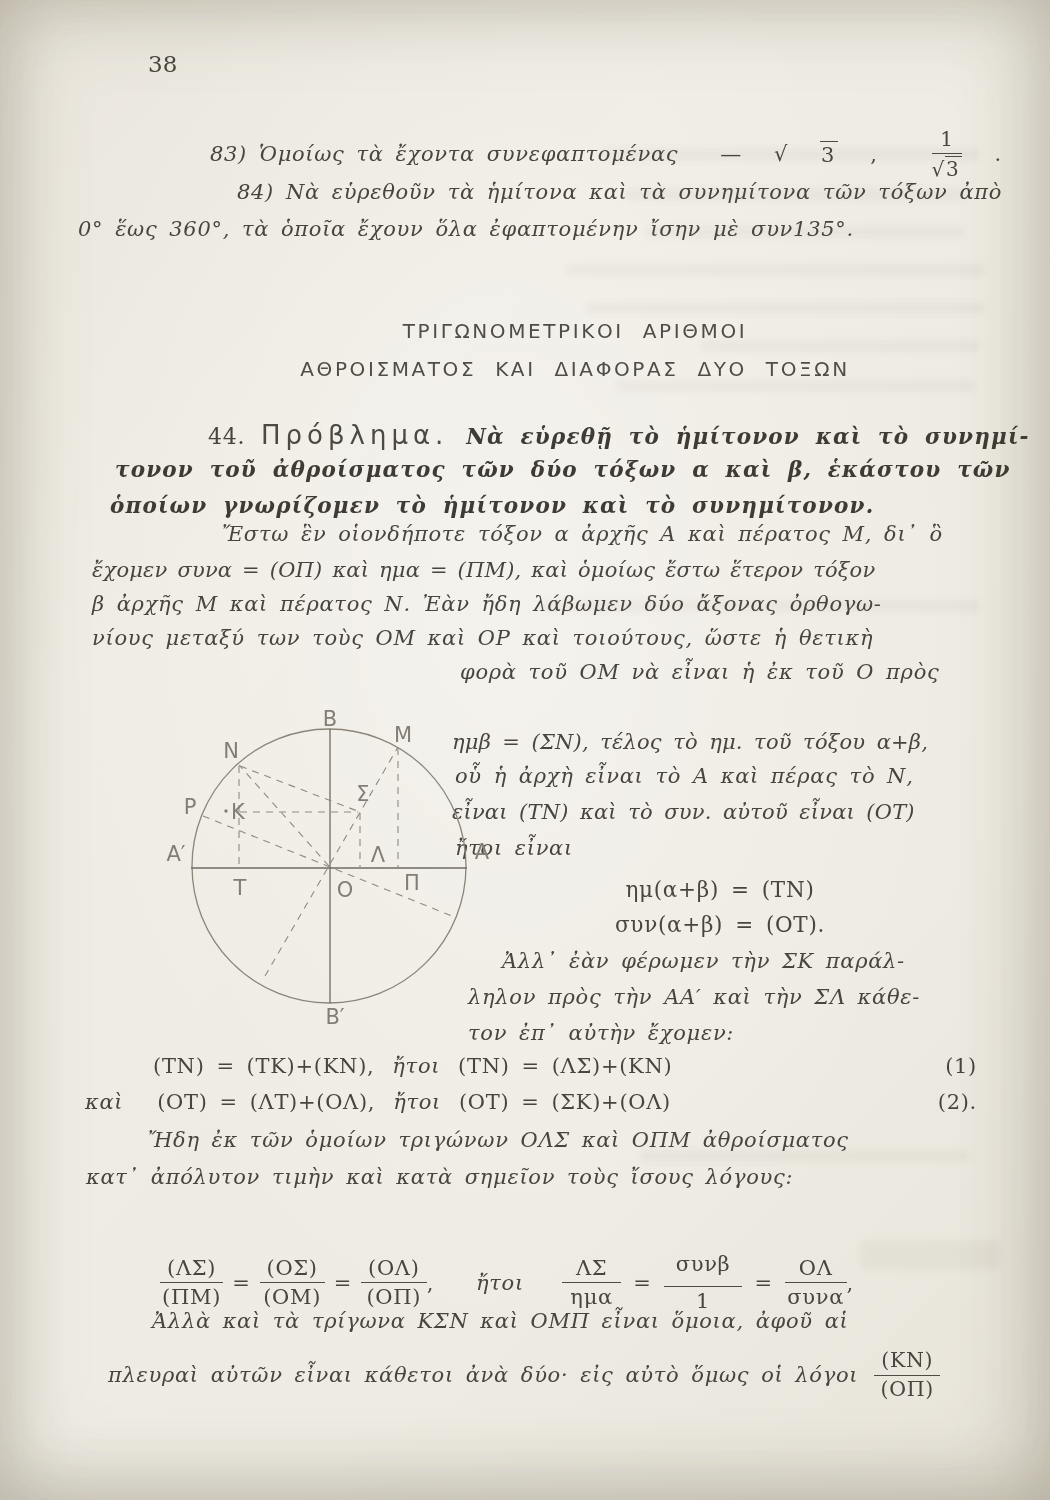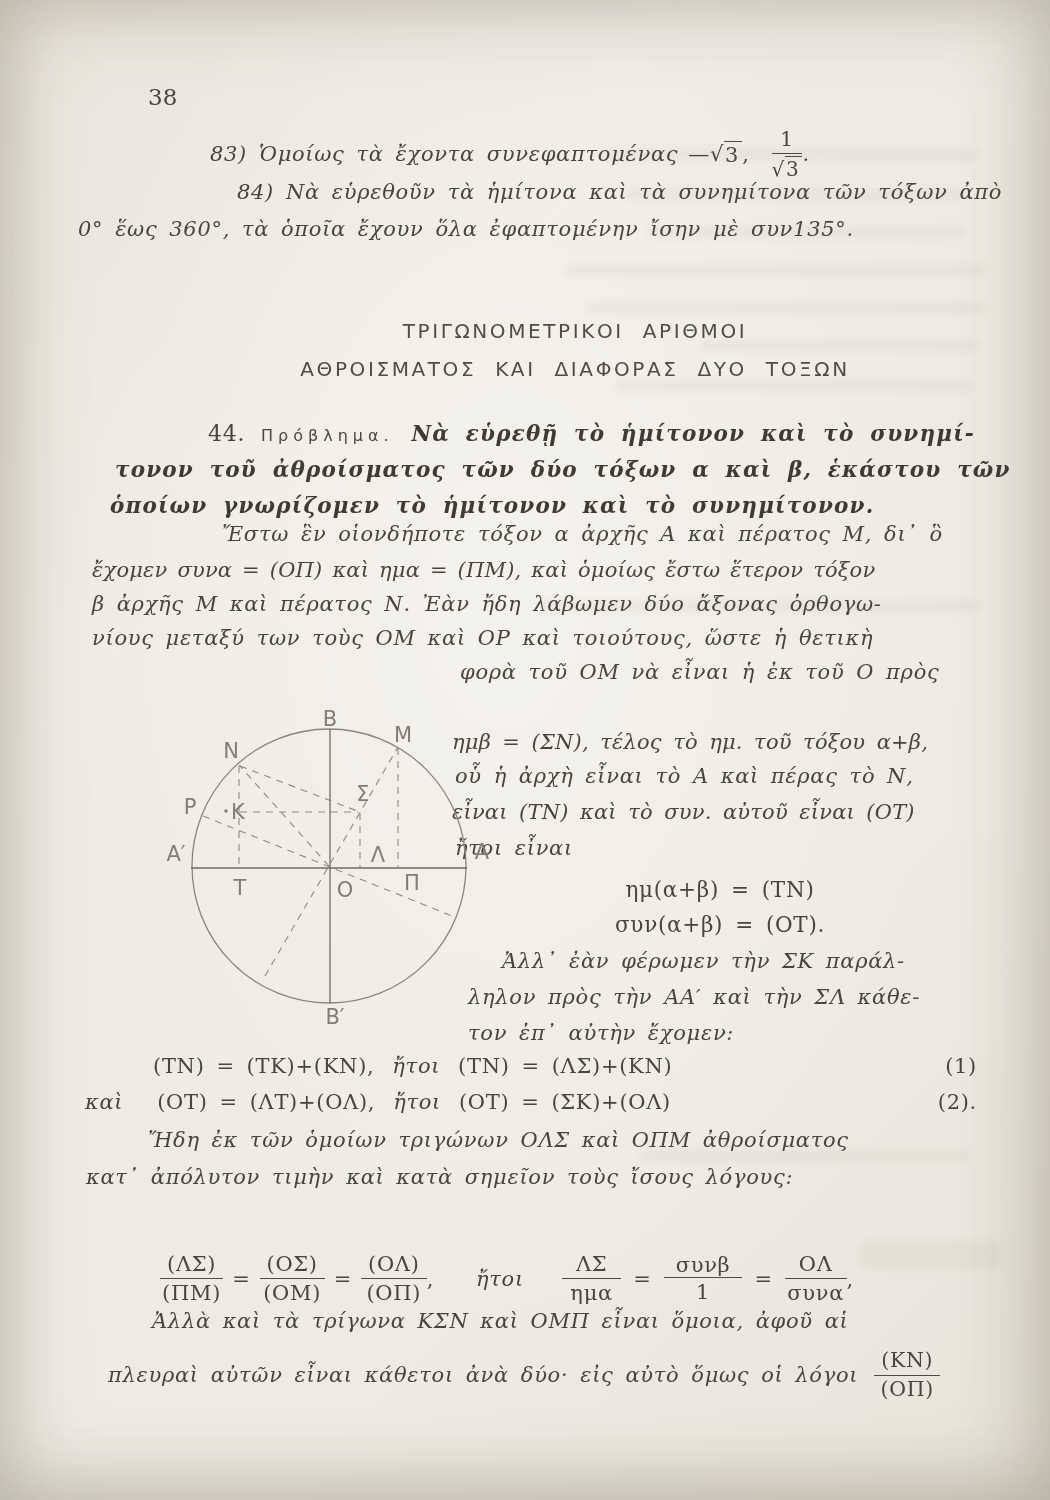--- a/index.html
+++ b/index.html
@@ -48,44 +48,44 @@
   <div class="ghost" style="left:625px;top:188px;width:340px;height:13px;"></div>
   <div class="ghost" style="left:645px;top:226px;width:320px;height:12px;"></div>
   <div class="ghost" style="left:565px;top:264px;width:420px;height:12px;"></div>
   <div class="ghost" style="left:585px;top:302px;width:400px;height:12px;"></div>
   <div class="ghost" style="left:700px;top:340px;width:280px;height:12px;"></div>
   <div class="ghost" style="left:615px;top:380px;width:360px;height:12px;"></div>
   <div class="ghost" style="left:540px;top:600px;width:440px;height:12px;"></div>
   <div class="ghost" style="left:640px;top:1150px;width:330px;height:12px;"></div>
   <div class="ghost" style="left:860px;top:1240px;width:140px;height:30px;"></div>
 
-  <div class="t pagenum" style="left:148px;top:84px;">38</div>
+  <div class="t pagenum" style="left:148px;top:51px;">38</div>
 
-  <div class="t g row" style="left:210px;top:122px;height:64px;">
+  <div class="t g row" style="left:210px;top:122px;height:64px;gap:32px;">
     <span>83) Ὁμοίως τὰ ἔχοντα συνεφαπτομένας</span>
     <span class="up" style="margin-left:10px;">—</span>
       <span class="up">√</span>
       <span class="up vinc">3</span>
       <span class="up">,</span>
     <span class="fr up" style="margin-left:22px;font-size:20px;">
       <span class="n">1</span>
       <span class="d"><span>√</span><span class="vinc">3</span></span>
     </span>
       <span class="up">.</span>
   </div>
 
   <div class="t g" style="left:205px;top:180px;margin-left:32px;">84) Νὰ εὑρεθοῦν τὰ ἡμίτονα καὶ τὰ συνημίτονα τῶν τόξων ἀπὸ</div>
   <div class="t g" style="left:78px;top:217px;">0° ἕως 360°, τὰ ὁποῖα ἔχουν ὅλα ἐφαπτομένην ἴσην μὲ συν135°.</div>
 
   <div class="t head" style="left:95px;top:320px;">ΤΡΙΓΩΝΟΜΕΤΡΙΚΟΙ ΑΡΙΘΜΟΙ</div>
   <div class="t head" style="left:95px;top:358px;">ΑΘΡΟΙΣΜΑΤΟΣ ΚΑΙ ΔΙΑΦΟΡΑΣ ΔΥΟ ΤΟΞΩΝ</div>
 
   <div class="t g" style="left:208px;top:421px;">
     <span class="up" style="font-size:22px;">44.</span>
-    <span style="font-style:normal;font-family:'DejaVu Sans',sans-serif;font-size:16px;letter-spacing:5px;margin:0 6px 0 4px;color:#4c4942;">Πρόβλημα.</span>
+    <span style="font-style:normal;font-family:'DejaVu Sans',sans-serif;font-size:26px;letter-spacing:5px;margin:0 6px 0 4px;color:#4c4942;">Πρόβλημα.</span>
     <span class="bld">Νὰ εὑρεθῇ τὸ ἡμίτονον καὶ τὸ συνημί-</span>
   </div>
   <div class="t g bld" style="left:115px;top:458px;">τονον τοῦ ἀθροίσματος τῶν δύο τόξων α καὶ β, ἑκάστου τῶν</div>
   <div class="t g bld" style="left:110px;top:494px;">ὁποίων γνωρίζομεν τὸ ἡμίτονον καὶ τὸ συνημίτονον.</div>
 
   <div class="t g" style="left:222px;top:522px;">Ἔστω ἓν οἱονδήποτε τόξον α ἀρχῆς Α καὶ πέρατος Μ, δι᾽ ὃ</div>
   <div class="t g" style="left:92px;top:558px;letter-spacing:.2px;word-spacing:3px;text-align:center;">ἔχομεν συνα = (ΟΠ) καὶ ημα = (ΠΜ), καὶ ὁμοίως ἔστω ἕτερον τόξον</div>
   <div class="t g" style="left:92px;top:592px;">β ἀρχῆς Μ καὶ πέρατος Ν. Ἐὰν ἤδη λάβωμεν δύο ἄξονας ὀρθογω-</div>
   <div class="t g" style="left:92px;top:626px;">νίους μεταξύ των τοὺς ΟΜ καὶ ΟΡ καὶ τοιούτους, ὥστε ἡ θετικὴ</div>
 
@@ -167,21 +167,21 @@
         <span class="d">(ΟΠ)</span>
       </span>
     <span>,</span>
     <span style="font-style:italic;margin:0 38px 0 42px;">ἤτοι</span>
     <span class="fr">
         <span class="n" style="padding:0 14px 2px;">ΛΣ</span>
         <span class="d">ημα</span>
       </span>
     <span style="margin:0 12px;">=</span>
     <span class="fr">
-        <span class="n" style="padding:0 12px 0;">συνβ</span>
+        <span class="n" style="padding:0 12px 10px;">συνβ</span>
         <span class="d">1</span>
       </span>
     <span style="margin:0 12px;">=</span>
     <span class="fr">
         <span class="n" style="padding:0 14px 2px;">ΟΛ</span>
         <span class="d">συνα</span>
       </span>
     <span>,</span>
   </div>
 

